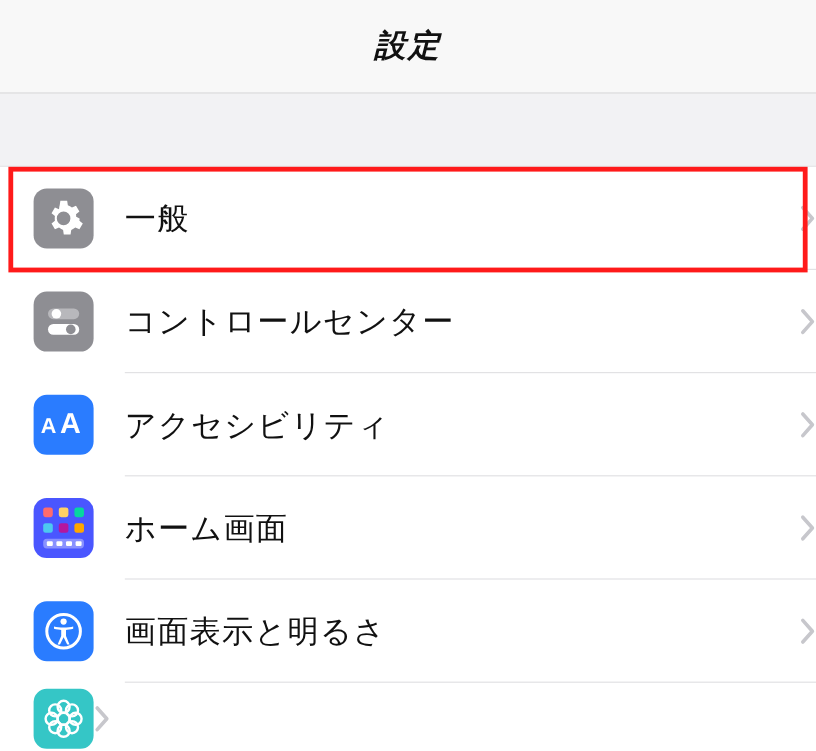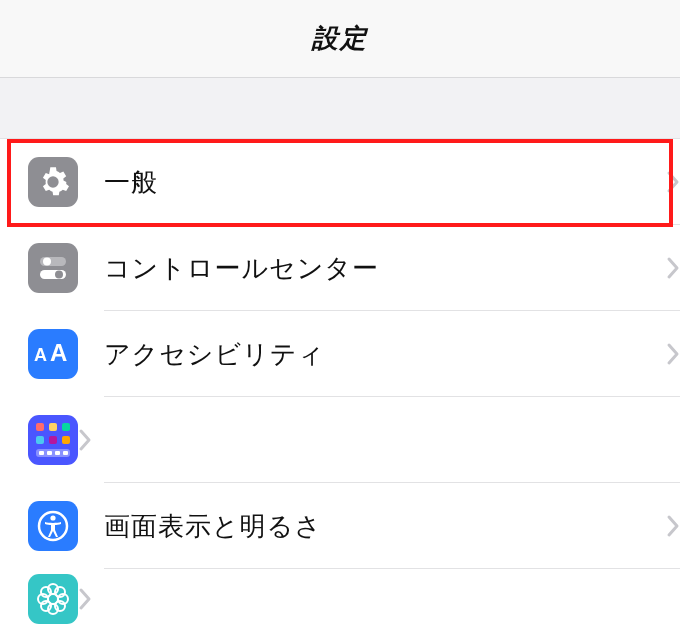--- a/index.html
+++ b/index.html
@@ -146,20 +146,21 @@
         <rect x="8" y="21" width="8" height="8" rx="2" fill="#4cc9f0"></rect>
         <rect x="21" y="21" width="8" height="8" rx="2" fill="#b5179e"></rect>
         <rect x="34" y="21" width="8" height="8" rx="2" fill="#ffa600"></rect>
         <rect x="8" y="34" width="34" height="8" rx="3" fill="rgba(255,255,255,0.35)"></rect>
         <rect x="11" y="36" width="5" height="4" rx="1" fill="#fff"></rect>
         <rect x="19" y="36" width="5" height="4" rx="1" fill="#fff"></rect>
         <rect x="27" y="36" width="5" height="4" rx="1" fill="#fff"></rect>
         <rect x="35" y="36" width="5" height="4" rx="1" fill="#fff"></rect>
       </svg>
     </div>
+    <div class="label">ホーム画面</div>
     <div class="chevron">
       <svg width="14" height="24" viewBox="0 0 14 24">
           <path fill="none" stroke="#c7c7cc" stroke-width="3" stroke-linecap="round" stroke-linejoin="round" d="M3 3l8 9-8 9"></path>
         </svg>
     </div>
     <div class="sep"></div>
   </div>
 
   <div class="row">
     <div class="icon-box bg-blue">

